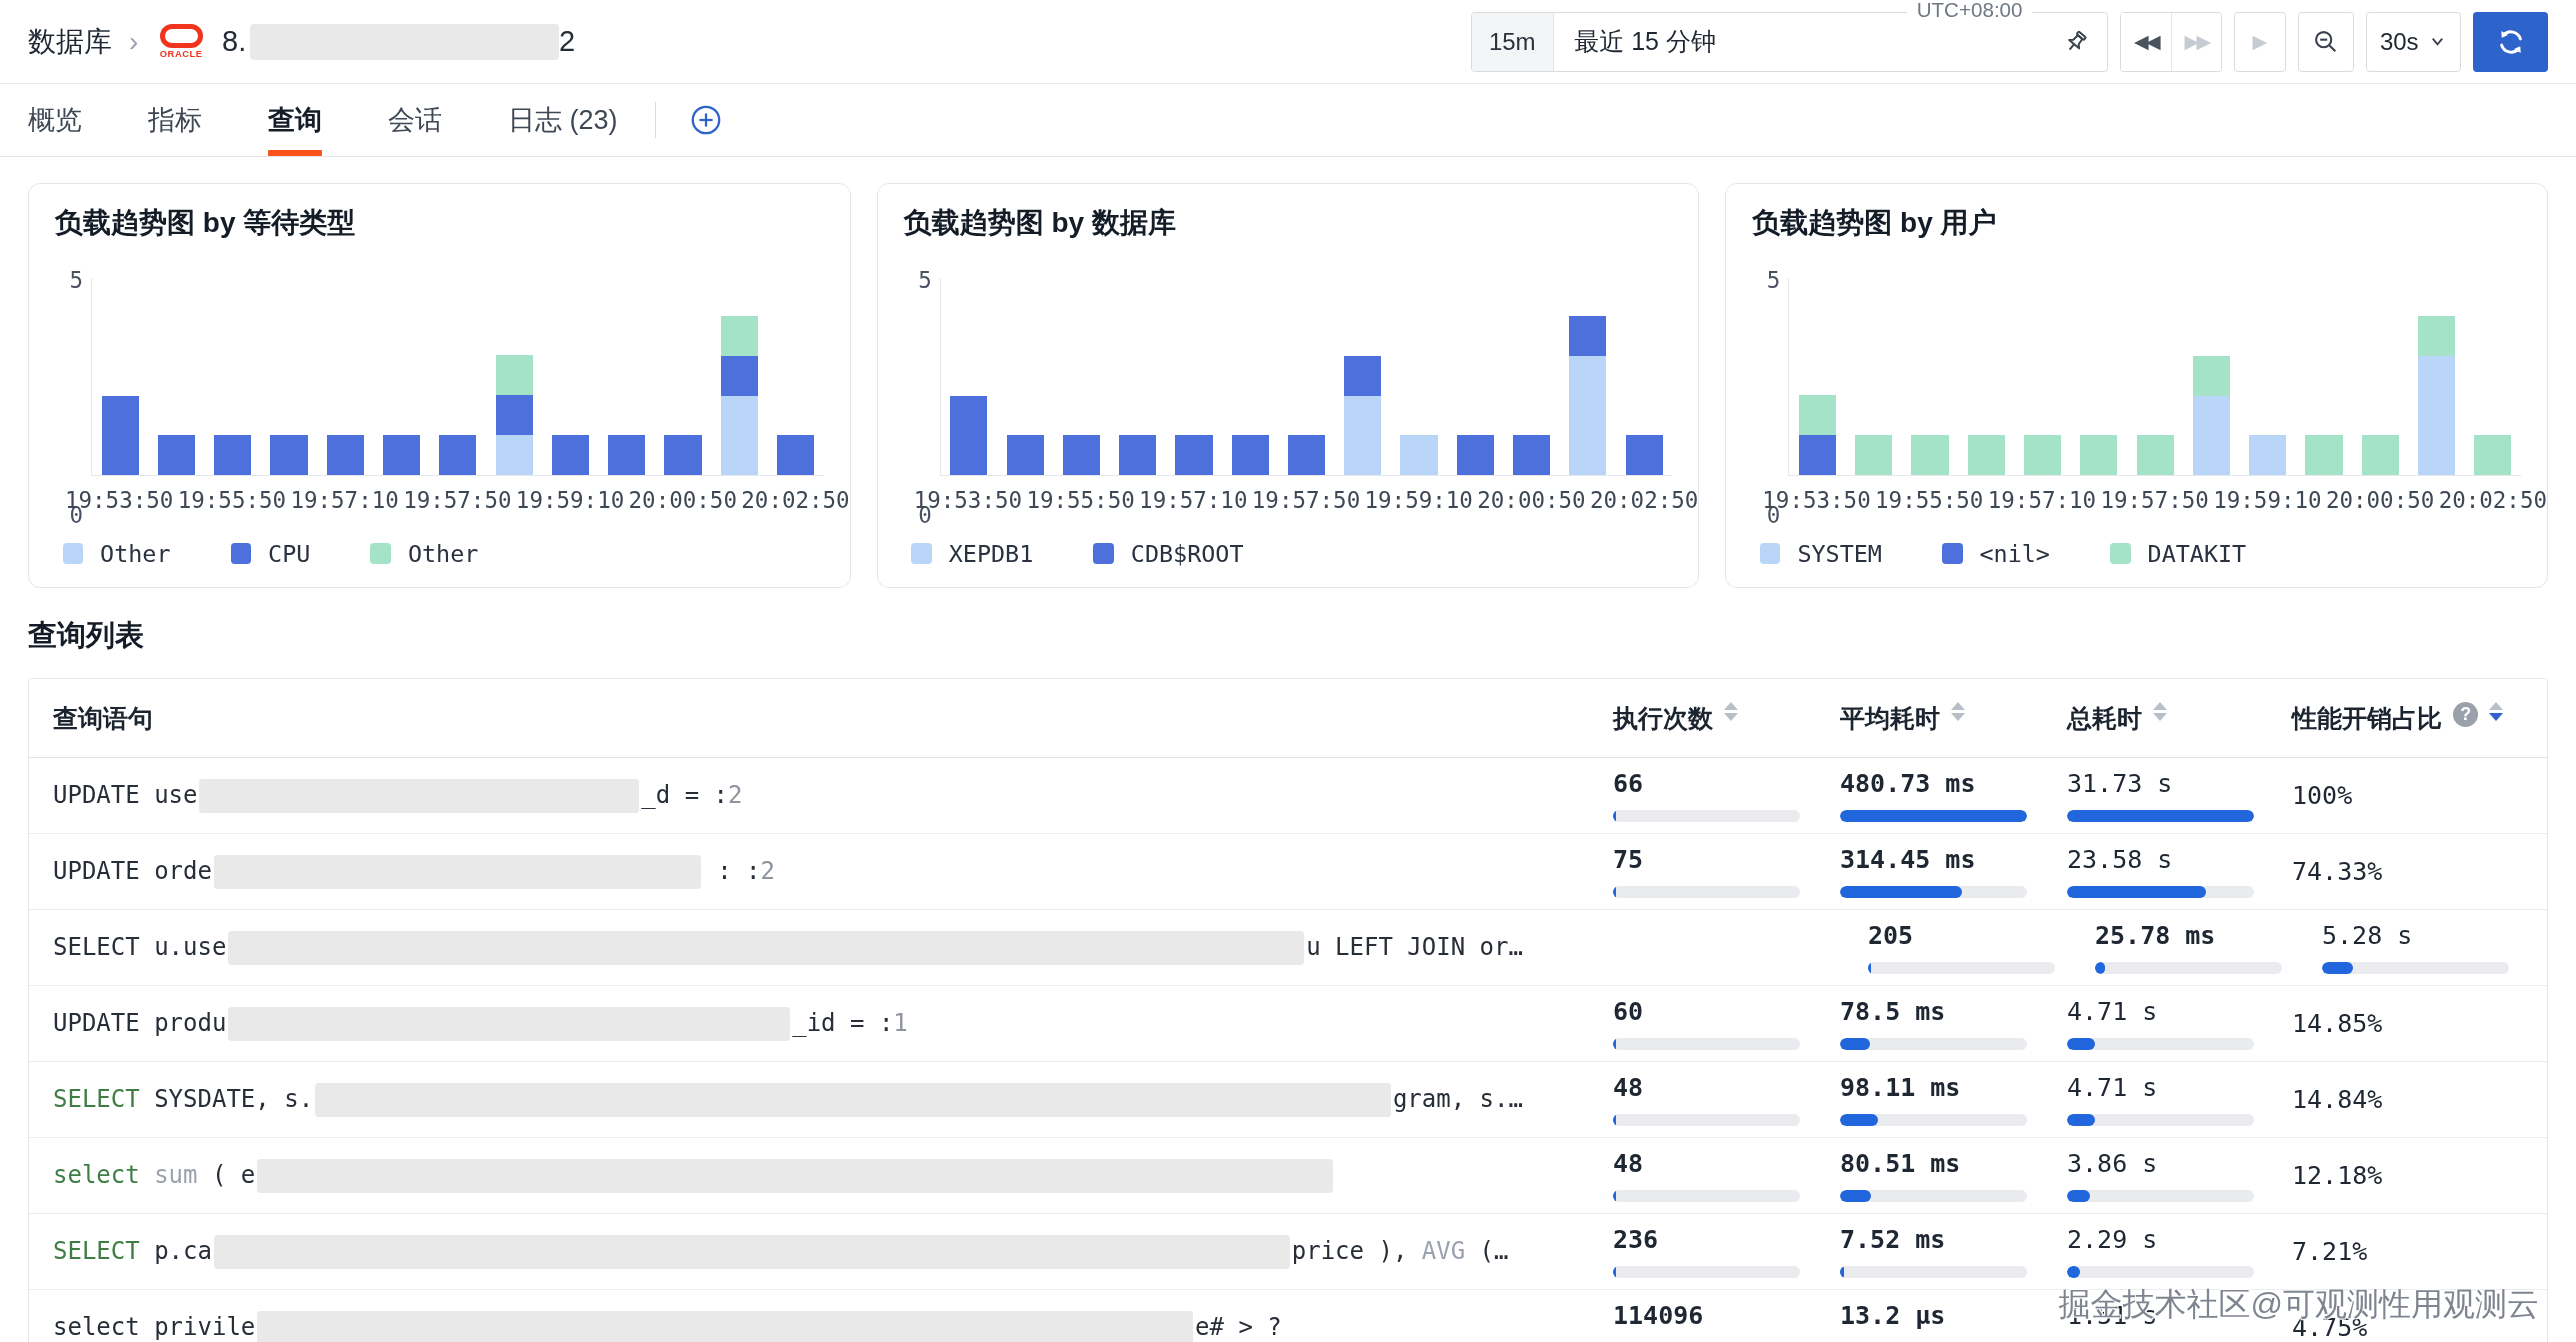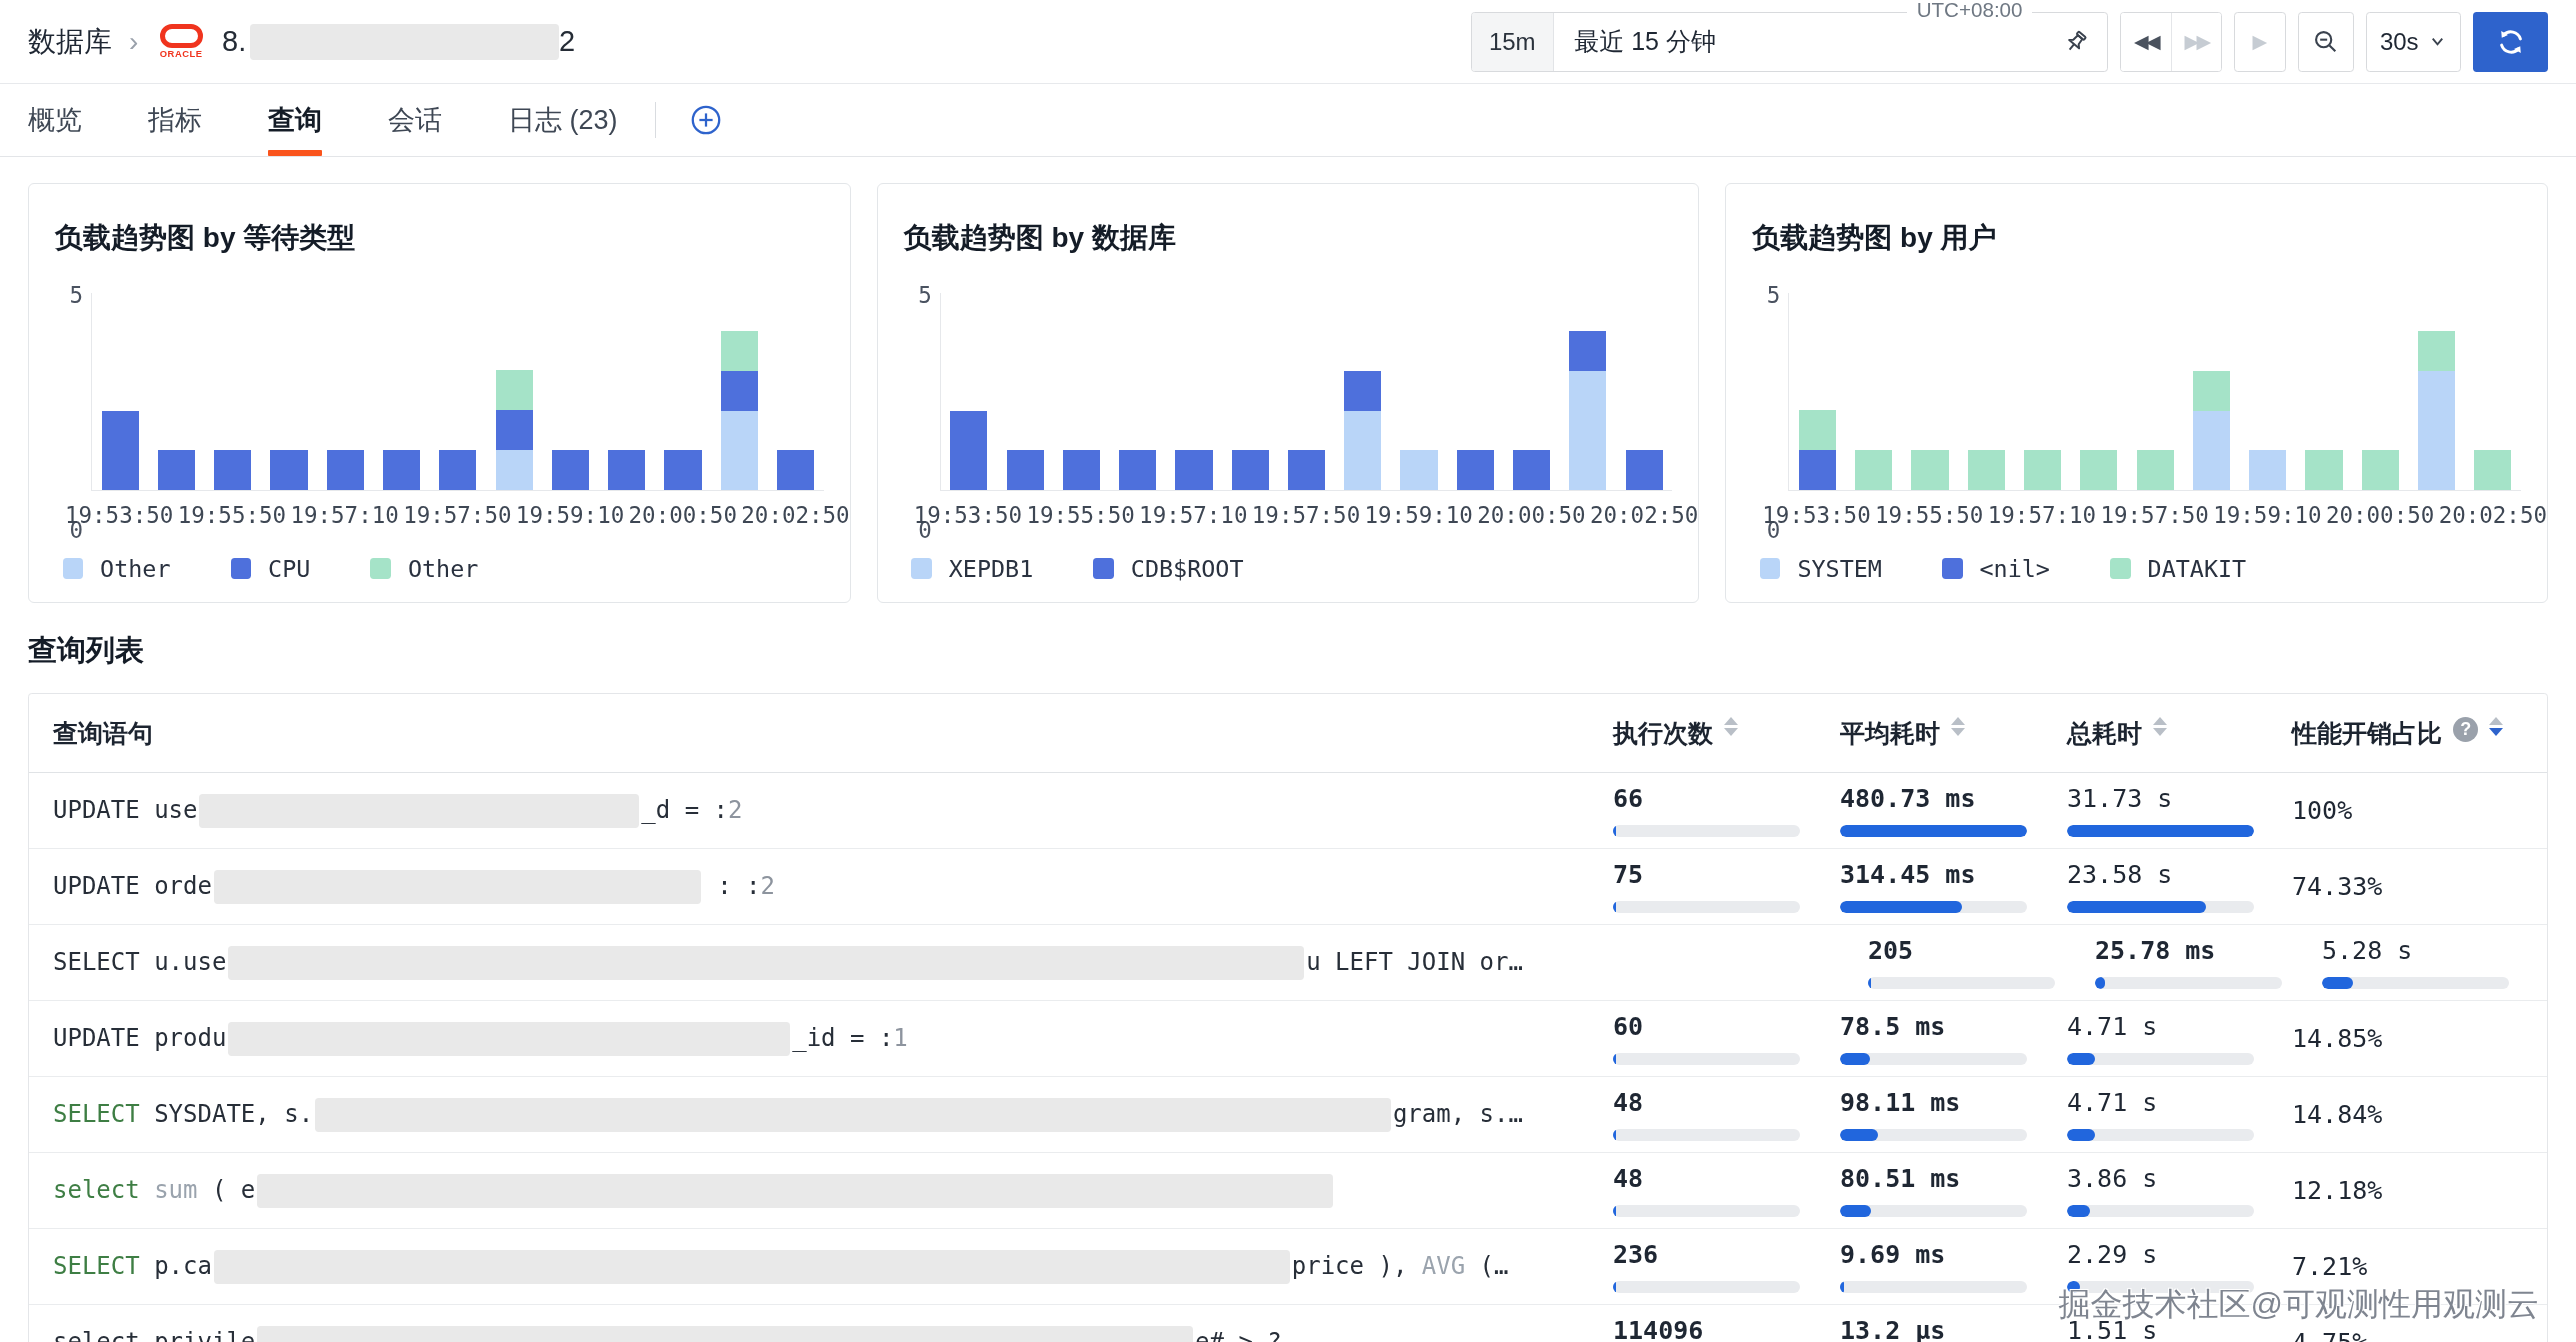--- a/index.html
+++ b/index.html
@@ -48,21 +48,21 @@
   .tab { position:relative; height:100%; display:flex; align-items:center;
     font-size:27px; color:#3e4754; cursor:pointer; }
   .tab.active { color:#141c27; font-weight:bold; }
   .tab.active::after { content:""; position:absolute; left:50%; transform:translateX(-50%);
     bottom:0; width:54px; height:5.6px; background:#fa541c; border-radius:0.9px; }
   .tab-divider { width:0.9px; height:36px; background:#d9dce0; margin:0 34px 0 37px; }
   .addtab { display:flex; align-items:center; cursor:pointer; }
 
   
   .charts { display:flex; gap:26px; padding:26px 28px 22.5px; }
-  .card { flex:1; border:0.9px solid #e3e6e9; border-radius:6px; padding:35px 26px 19px; }
+  .card { flex:1; border:0.9px solid #e3e6e9; border-radius:12px; padding:20px 26px 19px; }
   .card-title { font-size:28px; font-weight:bold; color:#141c27; margin-bottom:36px; }
   .plot-wrap { position:relative; margin-left:36px; }
   .plot { position:relative; height:198px; border-left:0.9px solid #e6e8eb;
     border-bottom:0.9px solid #e6e8eb; display:flex; align-items:flex-end; }
   .ylab { position:absolute; left:-34px; width:26px; text-align:right; font-size:22.5px;
     color:#4a5260; font-family:"DejaVu Sans Mono",monospace; }
   .ylab.top { top:-11.2px; } .ylab.bot { bottom:-11.2px; }
   .slot { flex:1; display:flex; justify-content:center; align-items:flex-end; height:100%; }
   .bar { width:66%; display:flex; flex-direction:column-reverse; }
   .xrow { display:flex; margin-top:11.2px; height:30px; }
@@ -745,21 +745,21 @@
           <div class="col-q">
             <div class="sql"><span class="kwg">SELECT</span><span> p.ca</span><span class="redact" style="--w: 1076px;"></span><span>price ), </span><span class="kwx">AVG</span><span> (…</span></div>
           </div>
           <div class="col-exec metric">
             <div class="mval">236</div>
             <div class="track">
               <div class="fill" style="width: 1.5%;"></div>
             </div>
           </div>
           <div class="col-avg metric">
-            <div class="mval">9.69 ms</div>
+            <div class="mval">7.52 ms</div>
             <div class="track">
               <div class="fill" style="width: 2%;"></div>
             </div>
           </div>
           <div class="col-total metric">
             <div class="mval">2.29 s</div>
             <div class="track">
               <div class="fill" style="width: 7.2%;"></div>
             </div>
           </div>

